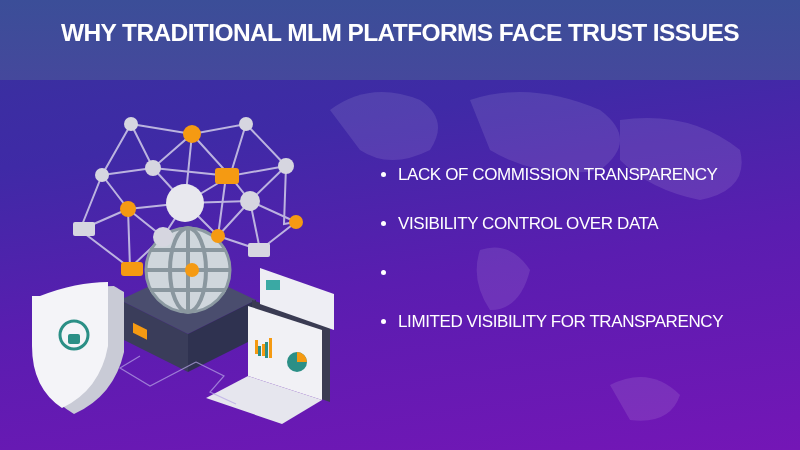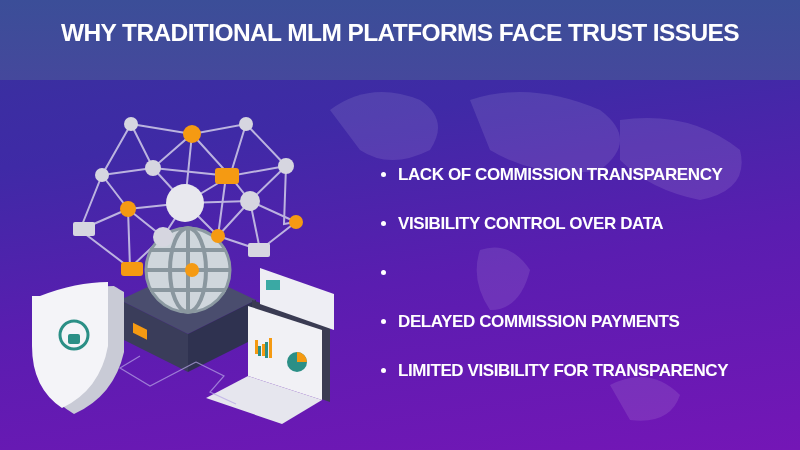--- a/index.html
+++ b/index.html
@@ -18,21 +18,21 @@
   }
   .title {
     color:#ffffff; font-weight:700; font-size:24.5px; letter-spacing:-0.6px;
     margin-top:2px; white-space:nowrap;
   }
   .bullets {
     position:absolute; left:377px; top:150px; margin:0; padding:0; list-style:none;
   }
   .bullet {
     display:flex; align-items:center; height:49px; color:#ffffff;
-    font-size:17px; font-weight:700; letter-spacing:-0.4px; white-space:nowrap;
+    font-size:17px; font-weight:400; letter-spacing:-0.4px; white-space:nowrap;
   }
   .bullet .dot {
     width:5px; height:5px; background:#fff; border-radius:50%; margin-left:4px; margin-right:12px; flex:none;
   }
   .illustration { position:absolute; left:0; top:80px; width:370px; height:370px; }
 </style>
 </head>
 <body>
 
 <div class="canvas">
@@ -131,20 +131,16 @@
     </li>
     <li class="bullet">
       <span class="dot"></span>
       <span>VISIBILITY CONTROL OVER DATA</span>
     </li>
     <li class="bullet">
       <span class="dot"></span>
     </li>
     <li class="bullet">
       <span class="dot"></span>
-      <span>DELAYED COMMISSION PAYMENTS</span>
-    </li>
-    <li class="bullet">
-      <span class="dot"></span>
       <span>LIMITED VISIBILITY FOR TRANSPARENCY</span>
     </li>
   </ul>
 </div>
 
 </body></html>

